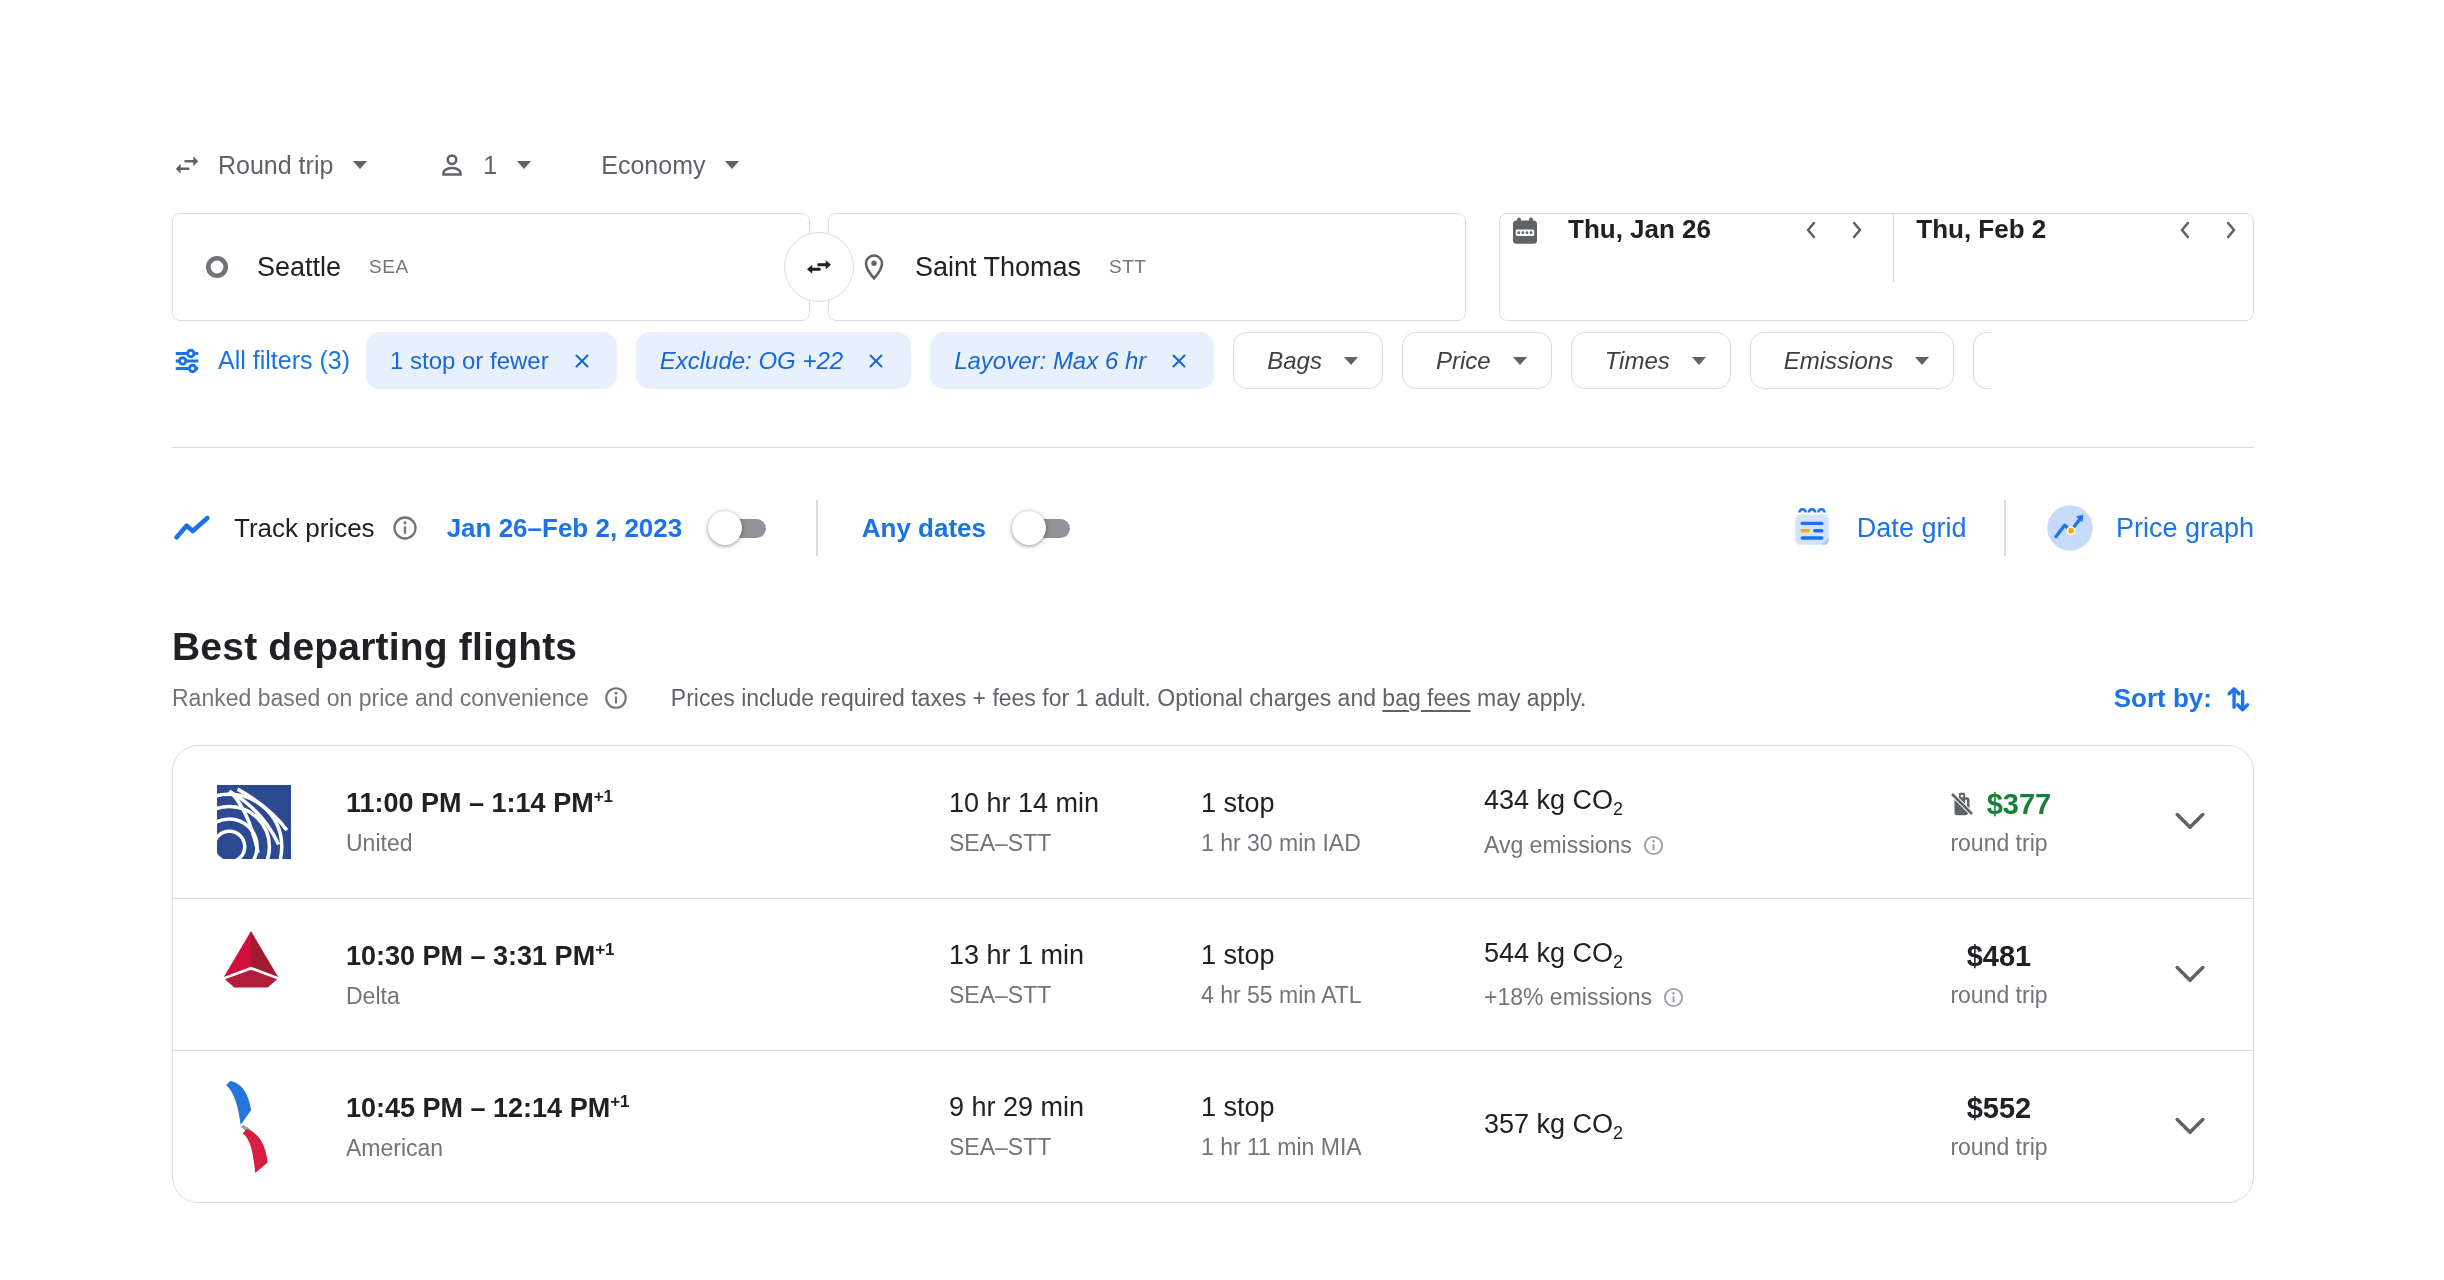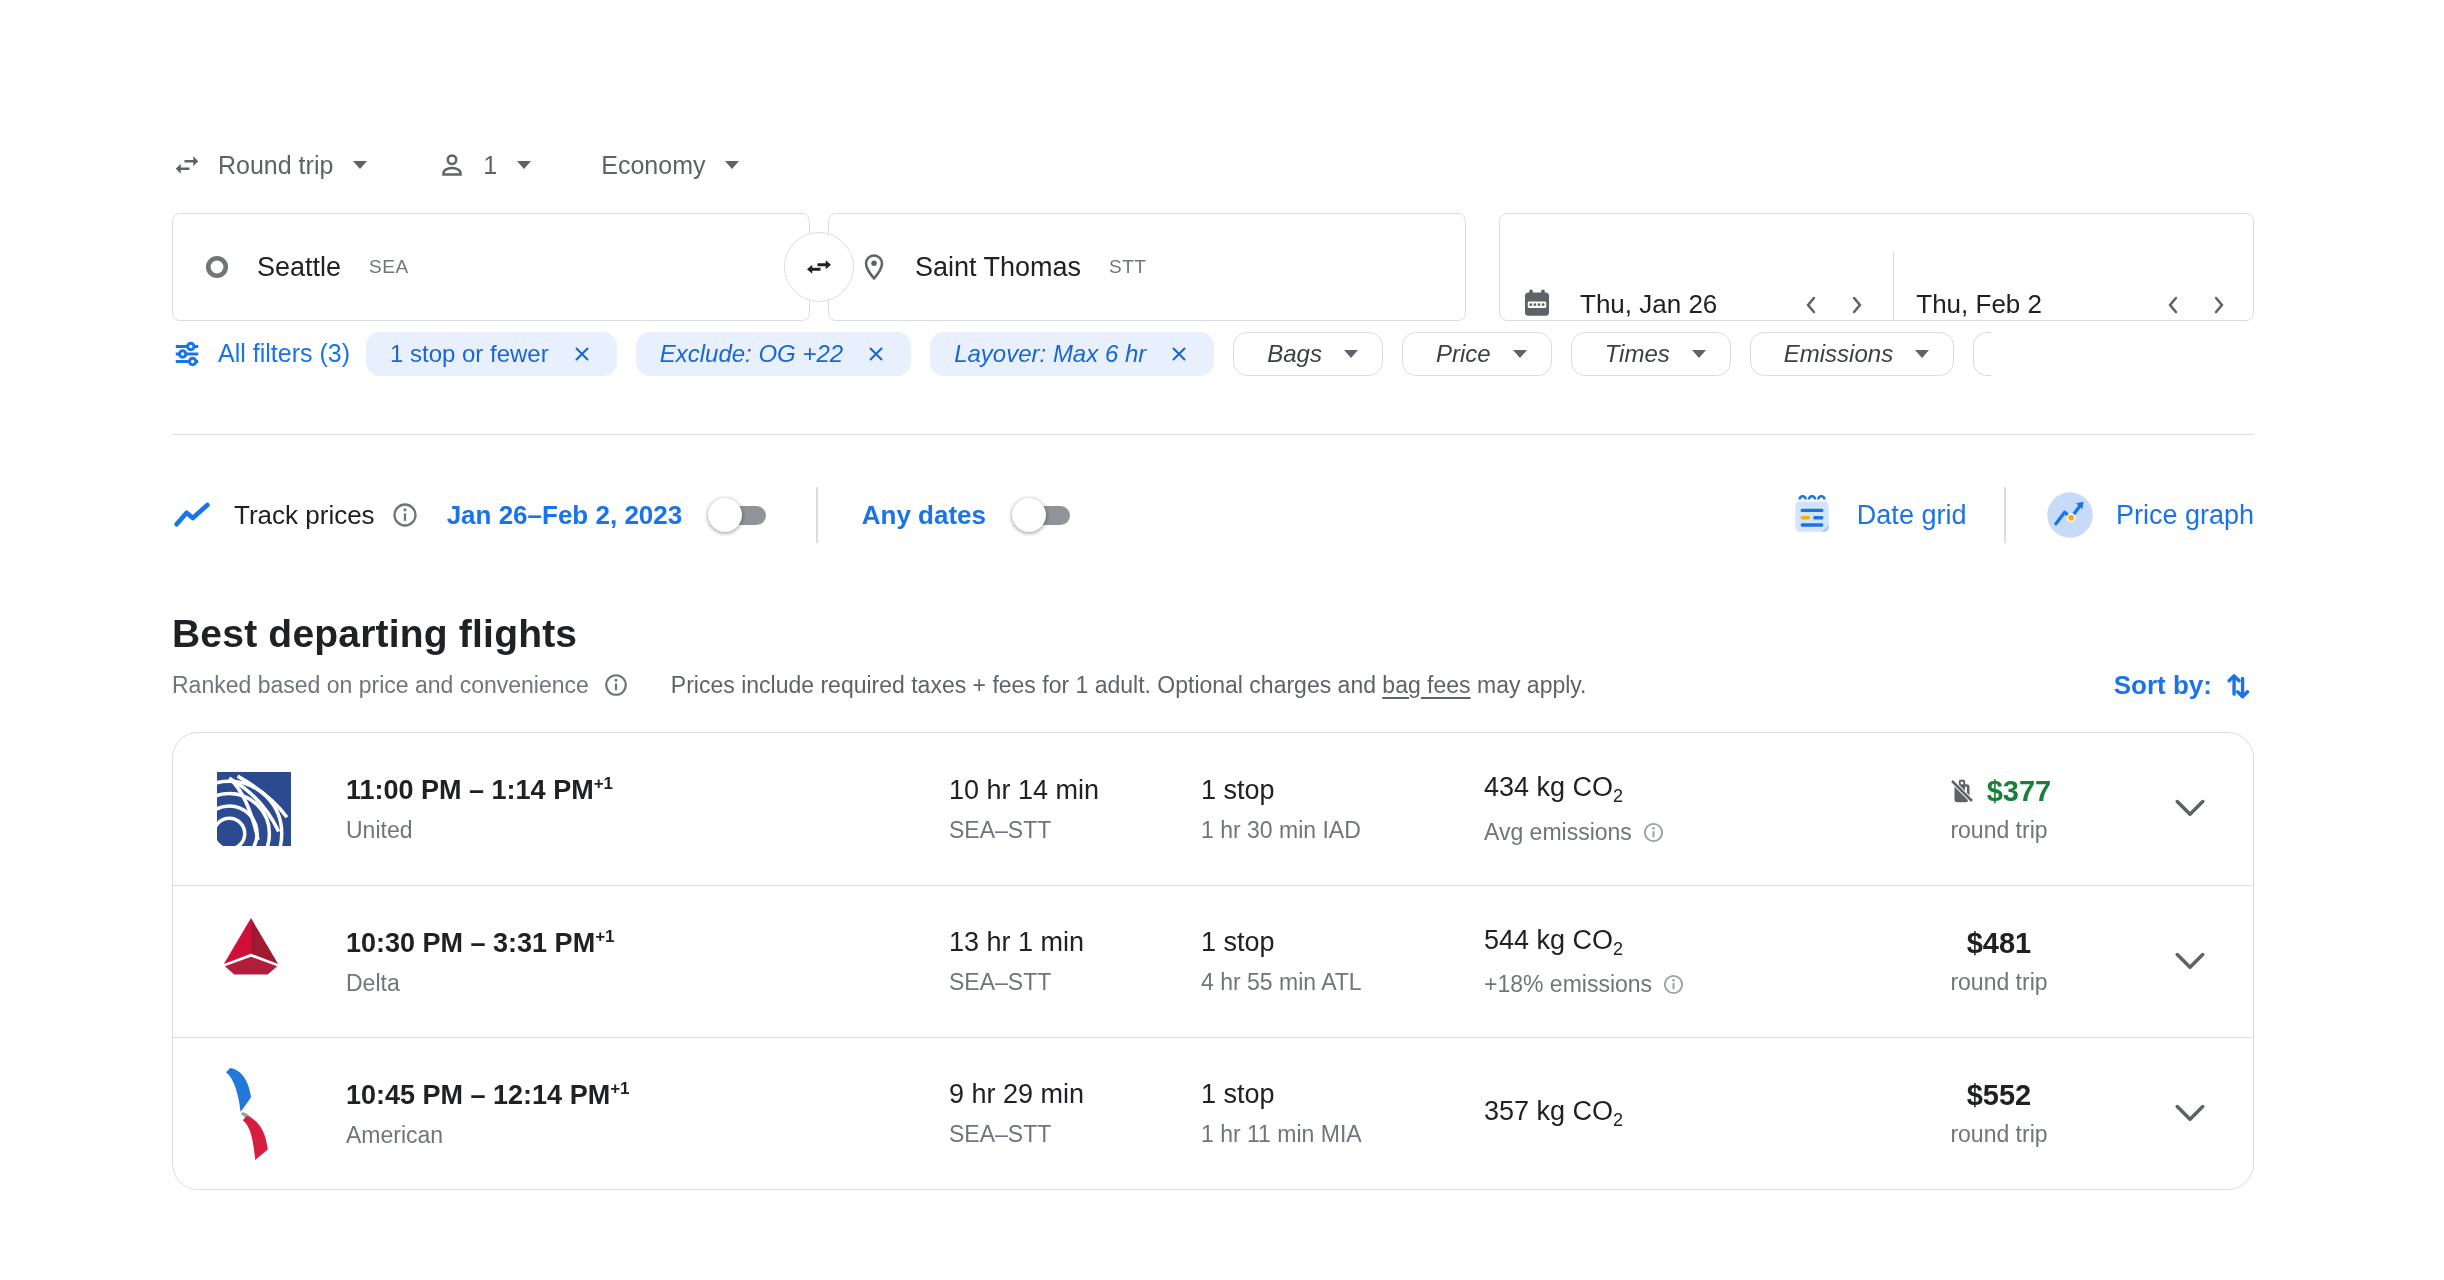--- a/index.html
+++ b/index.html
@@ -16,30 +16,30 @@
 
   
   .search-row { position:relative; margin-top:33px; display:flex; height:92px; }
   .field-box { border:1.5px solid #dadce0; border-radius:8px; height:108px; display:flex; align-items:center; background:#fff; }
   .loc-box { width:638px; padding:0 30px; }
   .loc-box.dest { margin-left:18px; }
   .city { font-size:27px; color:#202124; margin-left:26px; }
   .iata { font-size:19px; color:#70757a; margin-left:28px; letter-spacing:.5px; }
   .swap-btn { position:absolute; left:612px; top:19px; width:70px; height:70px; border-radius:50%;
               background:#fff; border:1.5px solid #dadce0; display:flex; align-items:center; justify-content:center; z-index:2; cursor:pointer; }
-  .date-box { width:755px; margin-left:33px; padding:0 20px; display:flex; align-items:flex-end; }
+  .date-box { width:755px; margin-left:33px; padding:0 8px; display:flex; align-items:flex-start;font-weight:bold; }
   .date-text { font-size:26px; color:#202124; margin-left:26px; }
   .date-nav { display:flex; align-items:center; gap:18px; margin-left:auto; }
   .vline { width:1.5px; height:68px; background:#dadce0; margin:0 22px; }
   .date-half { display:flex; align-items:center; flex:1; }
 
   
   .chips-row { margin-top:27px; display:flex; align-items:center; width:2044px; overflow:hidden; }
   .all-filters { display:flex; align-items:flex-start; gap:16px; color:#1a73e8; font-size:25px; margin-right:16px; cursor:pointer; white-space:nowrap; }
-  .chip { height:44px; border-radius:14px; display:flex; align-items:center; padding:0 24px; font-size:24px; white-space:nowrap; cursor:pointer; }
+  .chip { height:57px; border-radius:14px; display:flex; align-items:center; padding:0 24px; font-size:24px; white-space:nowrap; cursor:pointer; }
   .chip + .chip { margin-left:19px;font-style:italic; }
   .chip.active { background:#e8f0fe; color:#1967d2; gap:22px; }
   .chip.outline { border:1.5px solid #dadce0; color:#3c4043; gap:18px;padding-left:33px; }
   .chip.stub { border:1.5px solid #dadce0; border-right:none; border-radius:14px 0 0 14px; width:18px; padding:0; }
 
   .hdivider { margin-top:58px; width:2082px; border-top:1.5px solid #dadce0; }
 
   
   .track-row { margin-top:45px; display:flex; align-items:center; height:70px; }
   .track-label { font-size:26px; color:#202124; margin-left:22px; }

